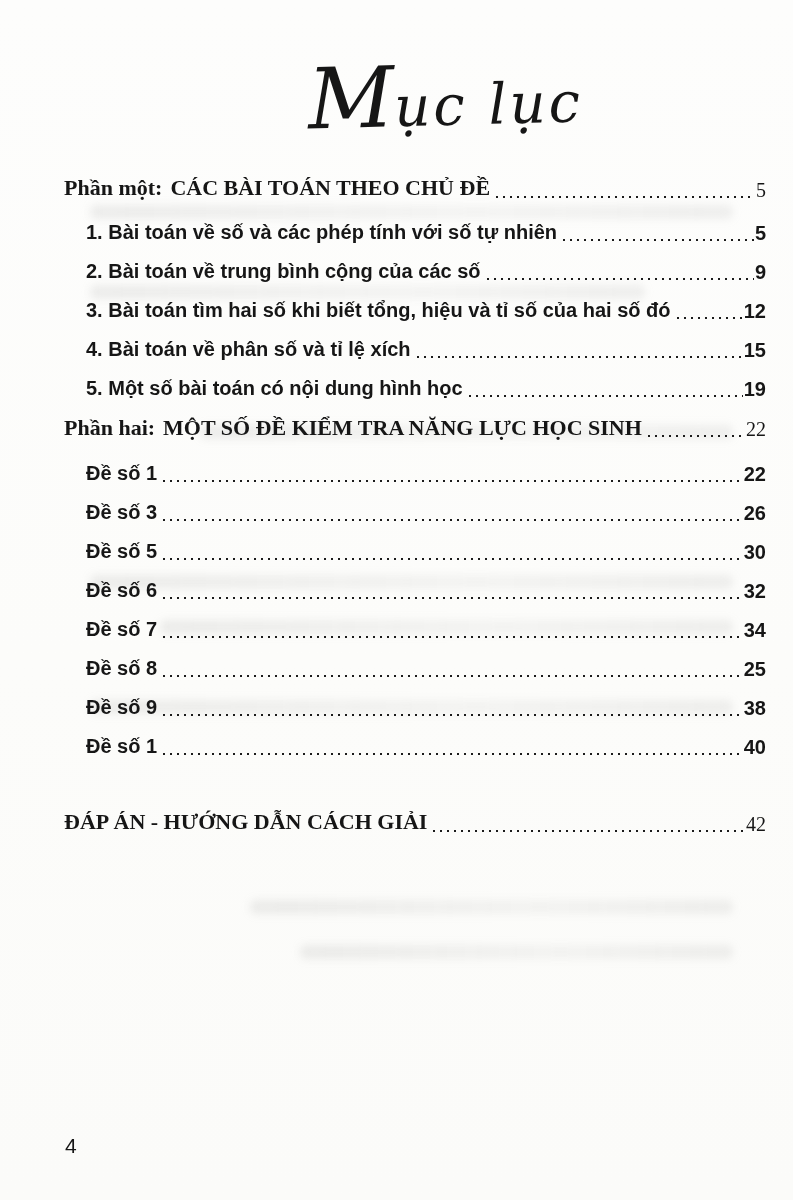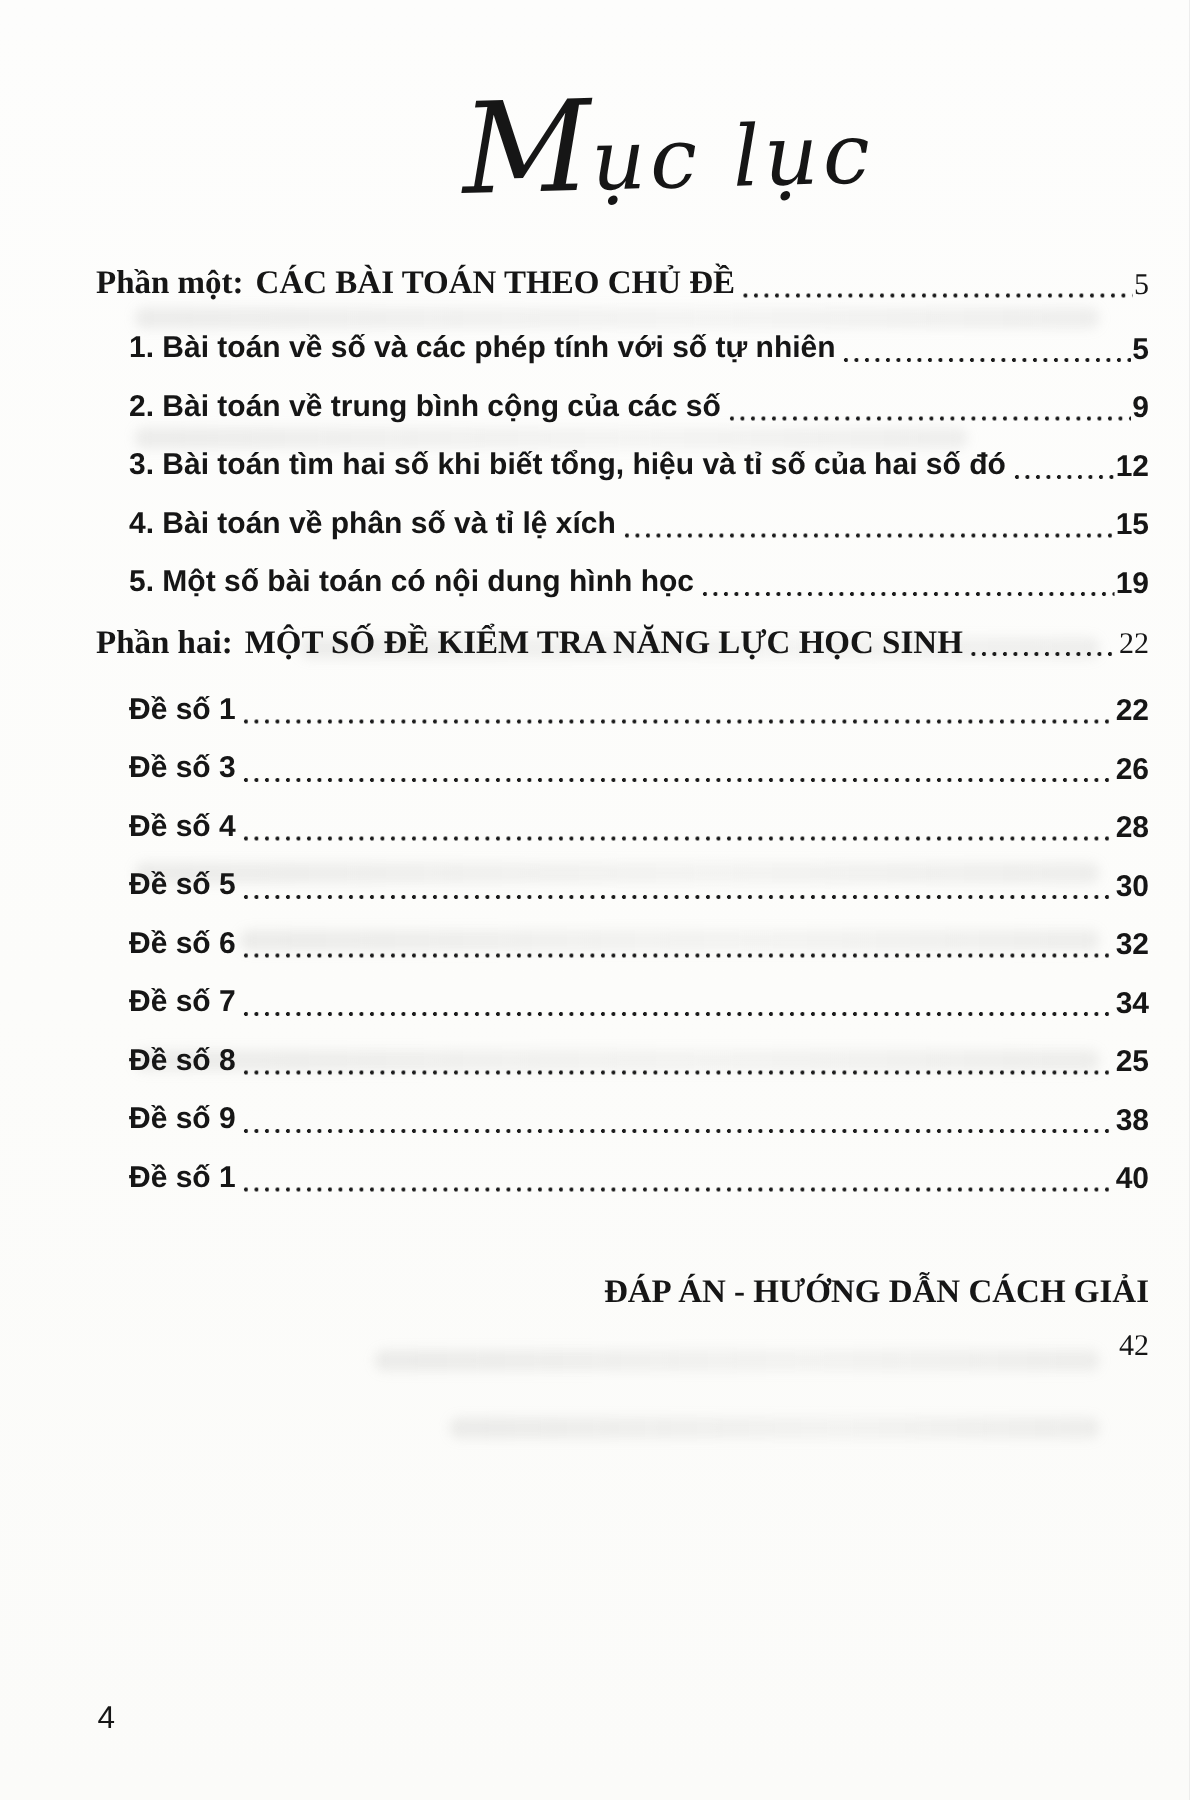--- a/index.html
+++ b/index.html
@@ -89,21 +89,21 @@
     font-size: 22px;
     line-height: 1.3;
     font-family: Liberation Serif, serif;
   }
   .heading .prefix { margin-right: 8px; }
   .heading .stitle { text-transform: none; }
   .heading .pg { font-weight: normal; }
 
   .sec1-heading { margin-bottom: 16px; }
   .sec2-heading { margin-bottom: 18px; }
-  .sec3-heading { margin-top: 48px; flex-direction: column; }
+  .sec3-heading { margin-top: 48px; }
 
   .item {
     font-size: 20px;
     line-height: 1.35;
     padding-left: 22px;
     margin-bottom: 12px;
   }
 
   .folio {
     position: absolute;
@@ -176,25 +176,20 @@
         <span>Đề số 1</span>
         <span class="dots"></span>
         <span class="pg">22</span>
       </div>
       <div class="row item sec2">
         <span>Đề số 3</span>
         <span class="dots"></span>
         <span class="pg">26</span>
       </div>
       <div class="row item sec2">
-        <span>Đề số 4</span>
-        <span class="dots"></span>
-        <span class="pg">28</span>
-      </div>
-      <div class="row item sec2">
         <span>Đề số 5</span>
         <span class="dots"></span>
         <span class="pg">30</span>
       </div>
       <div class="row item sec2">
         <span>Đề số 6</span>
         <span class="dots"></span>
         <span class="pg">32</span>
       </div>
       <div class="row item sec2">

